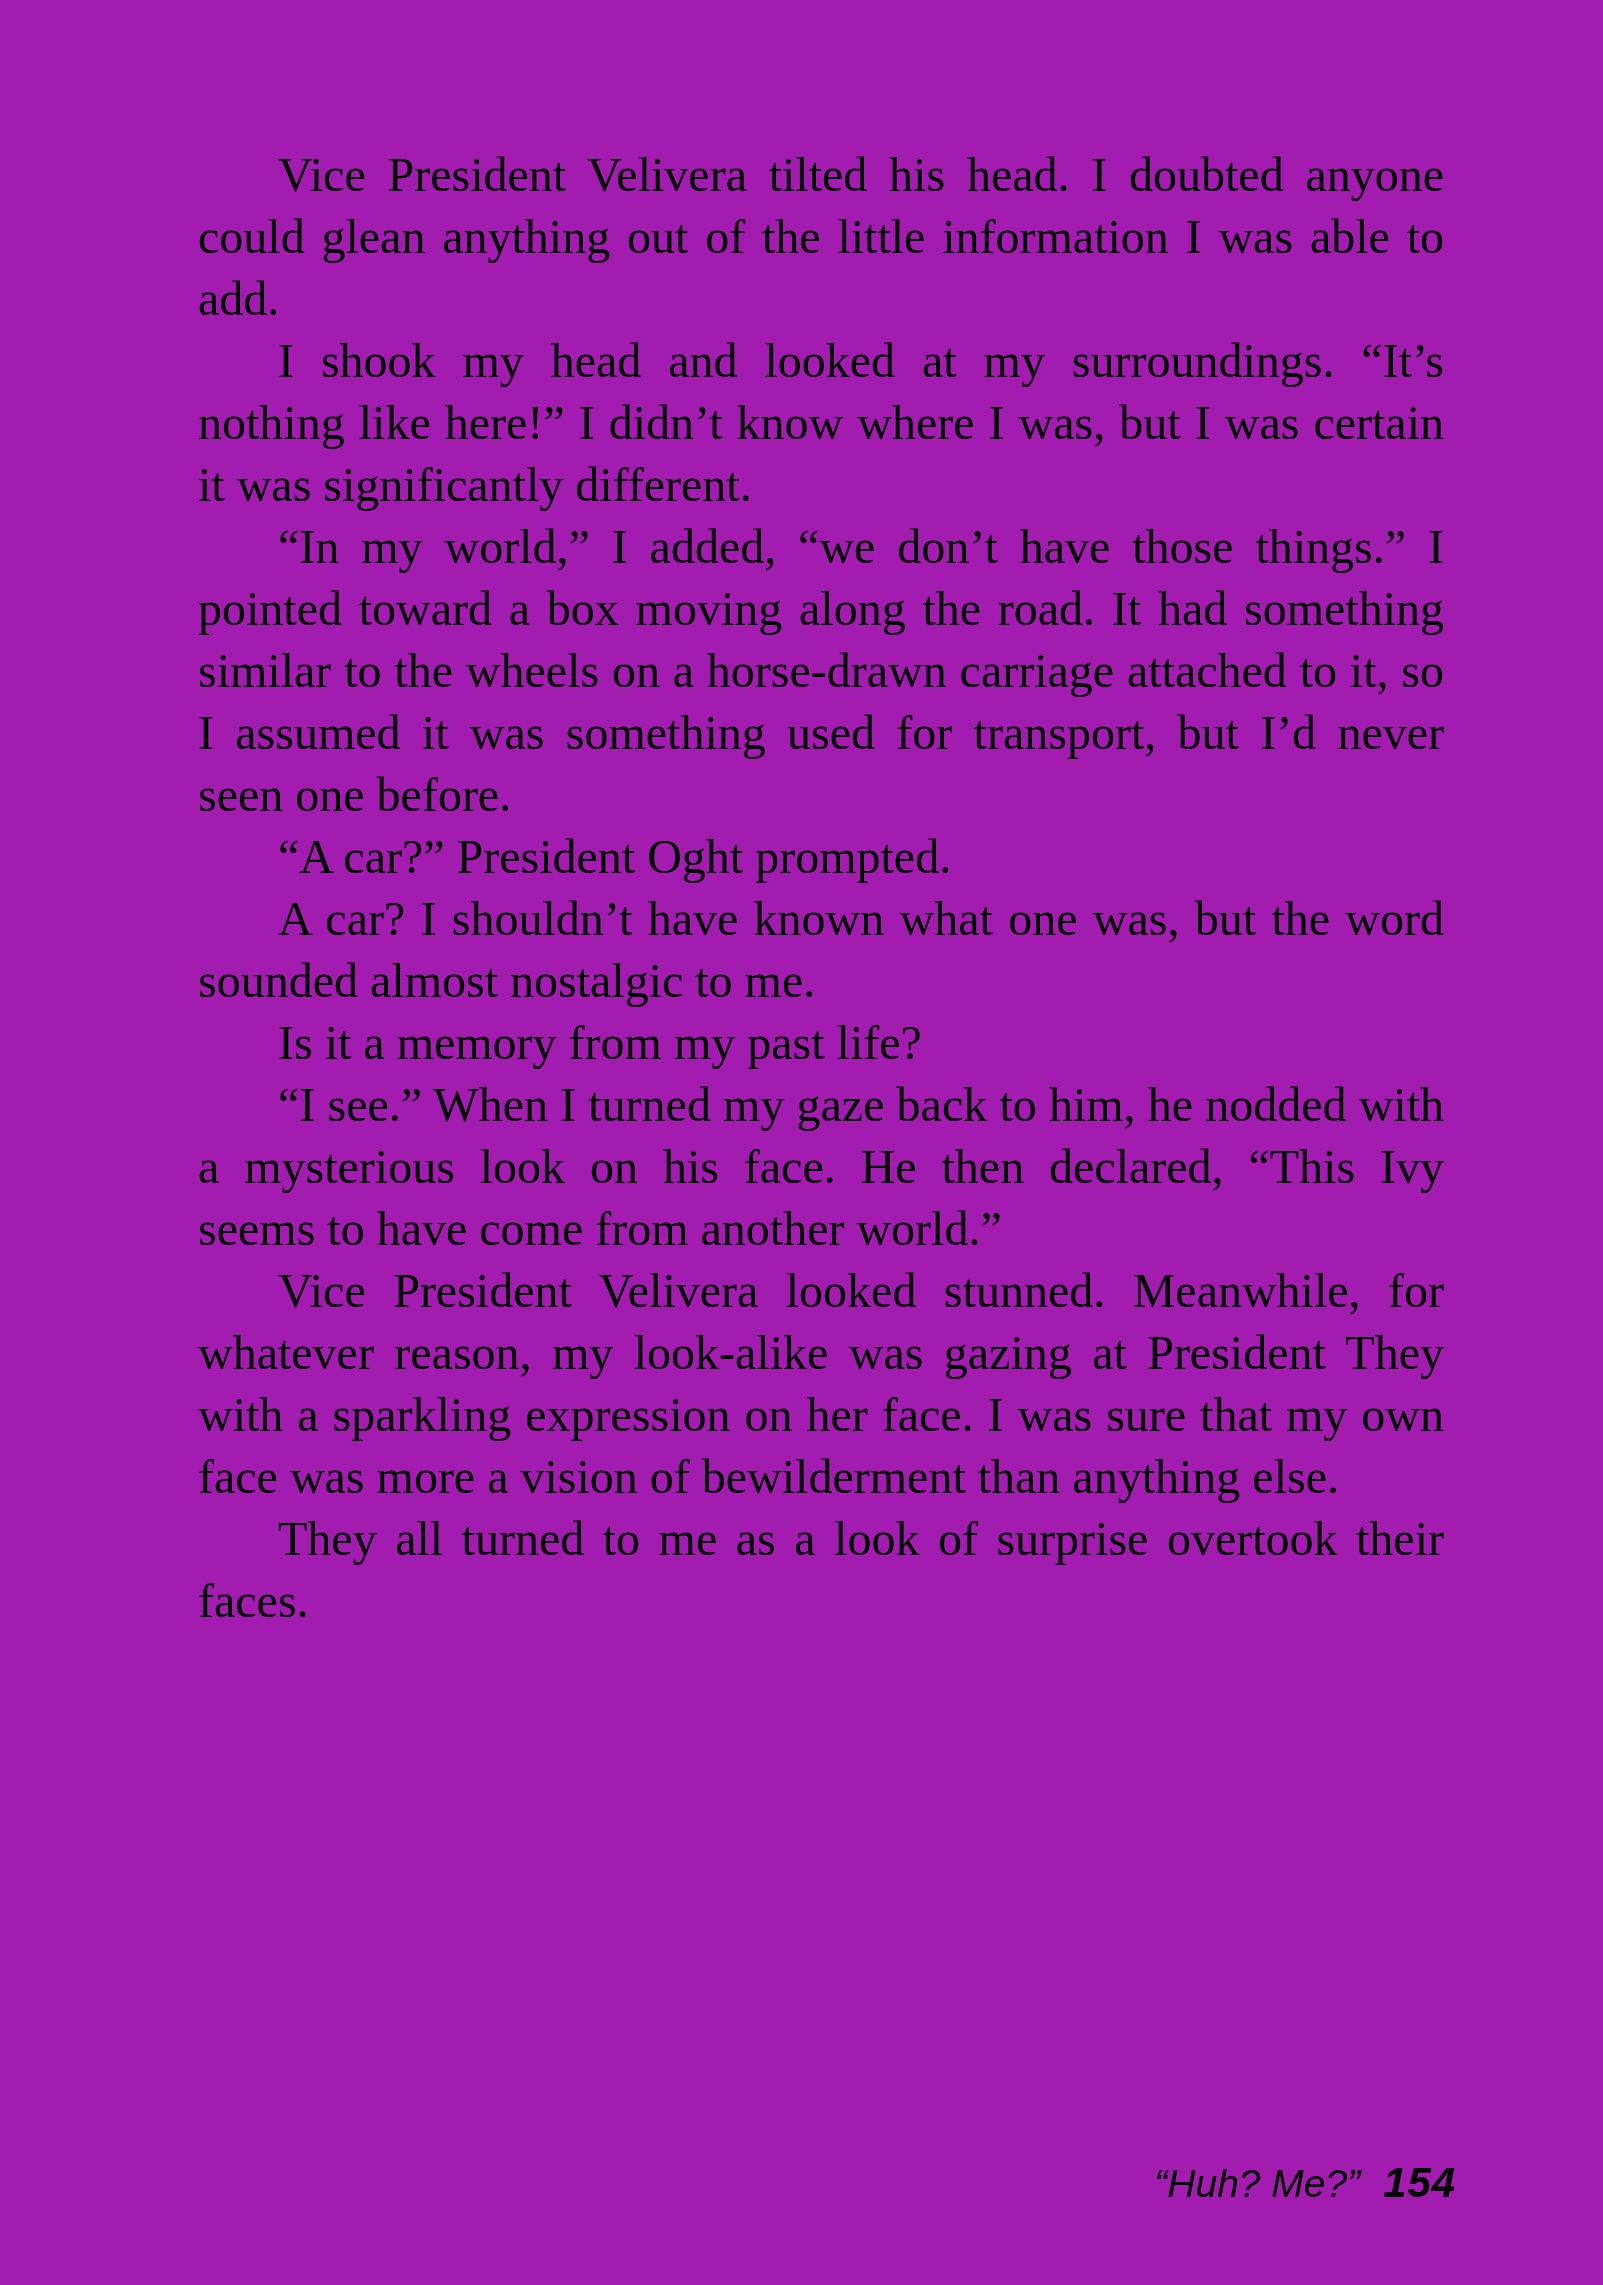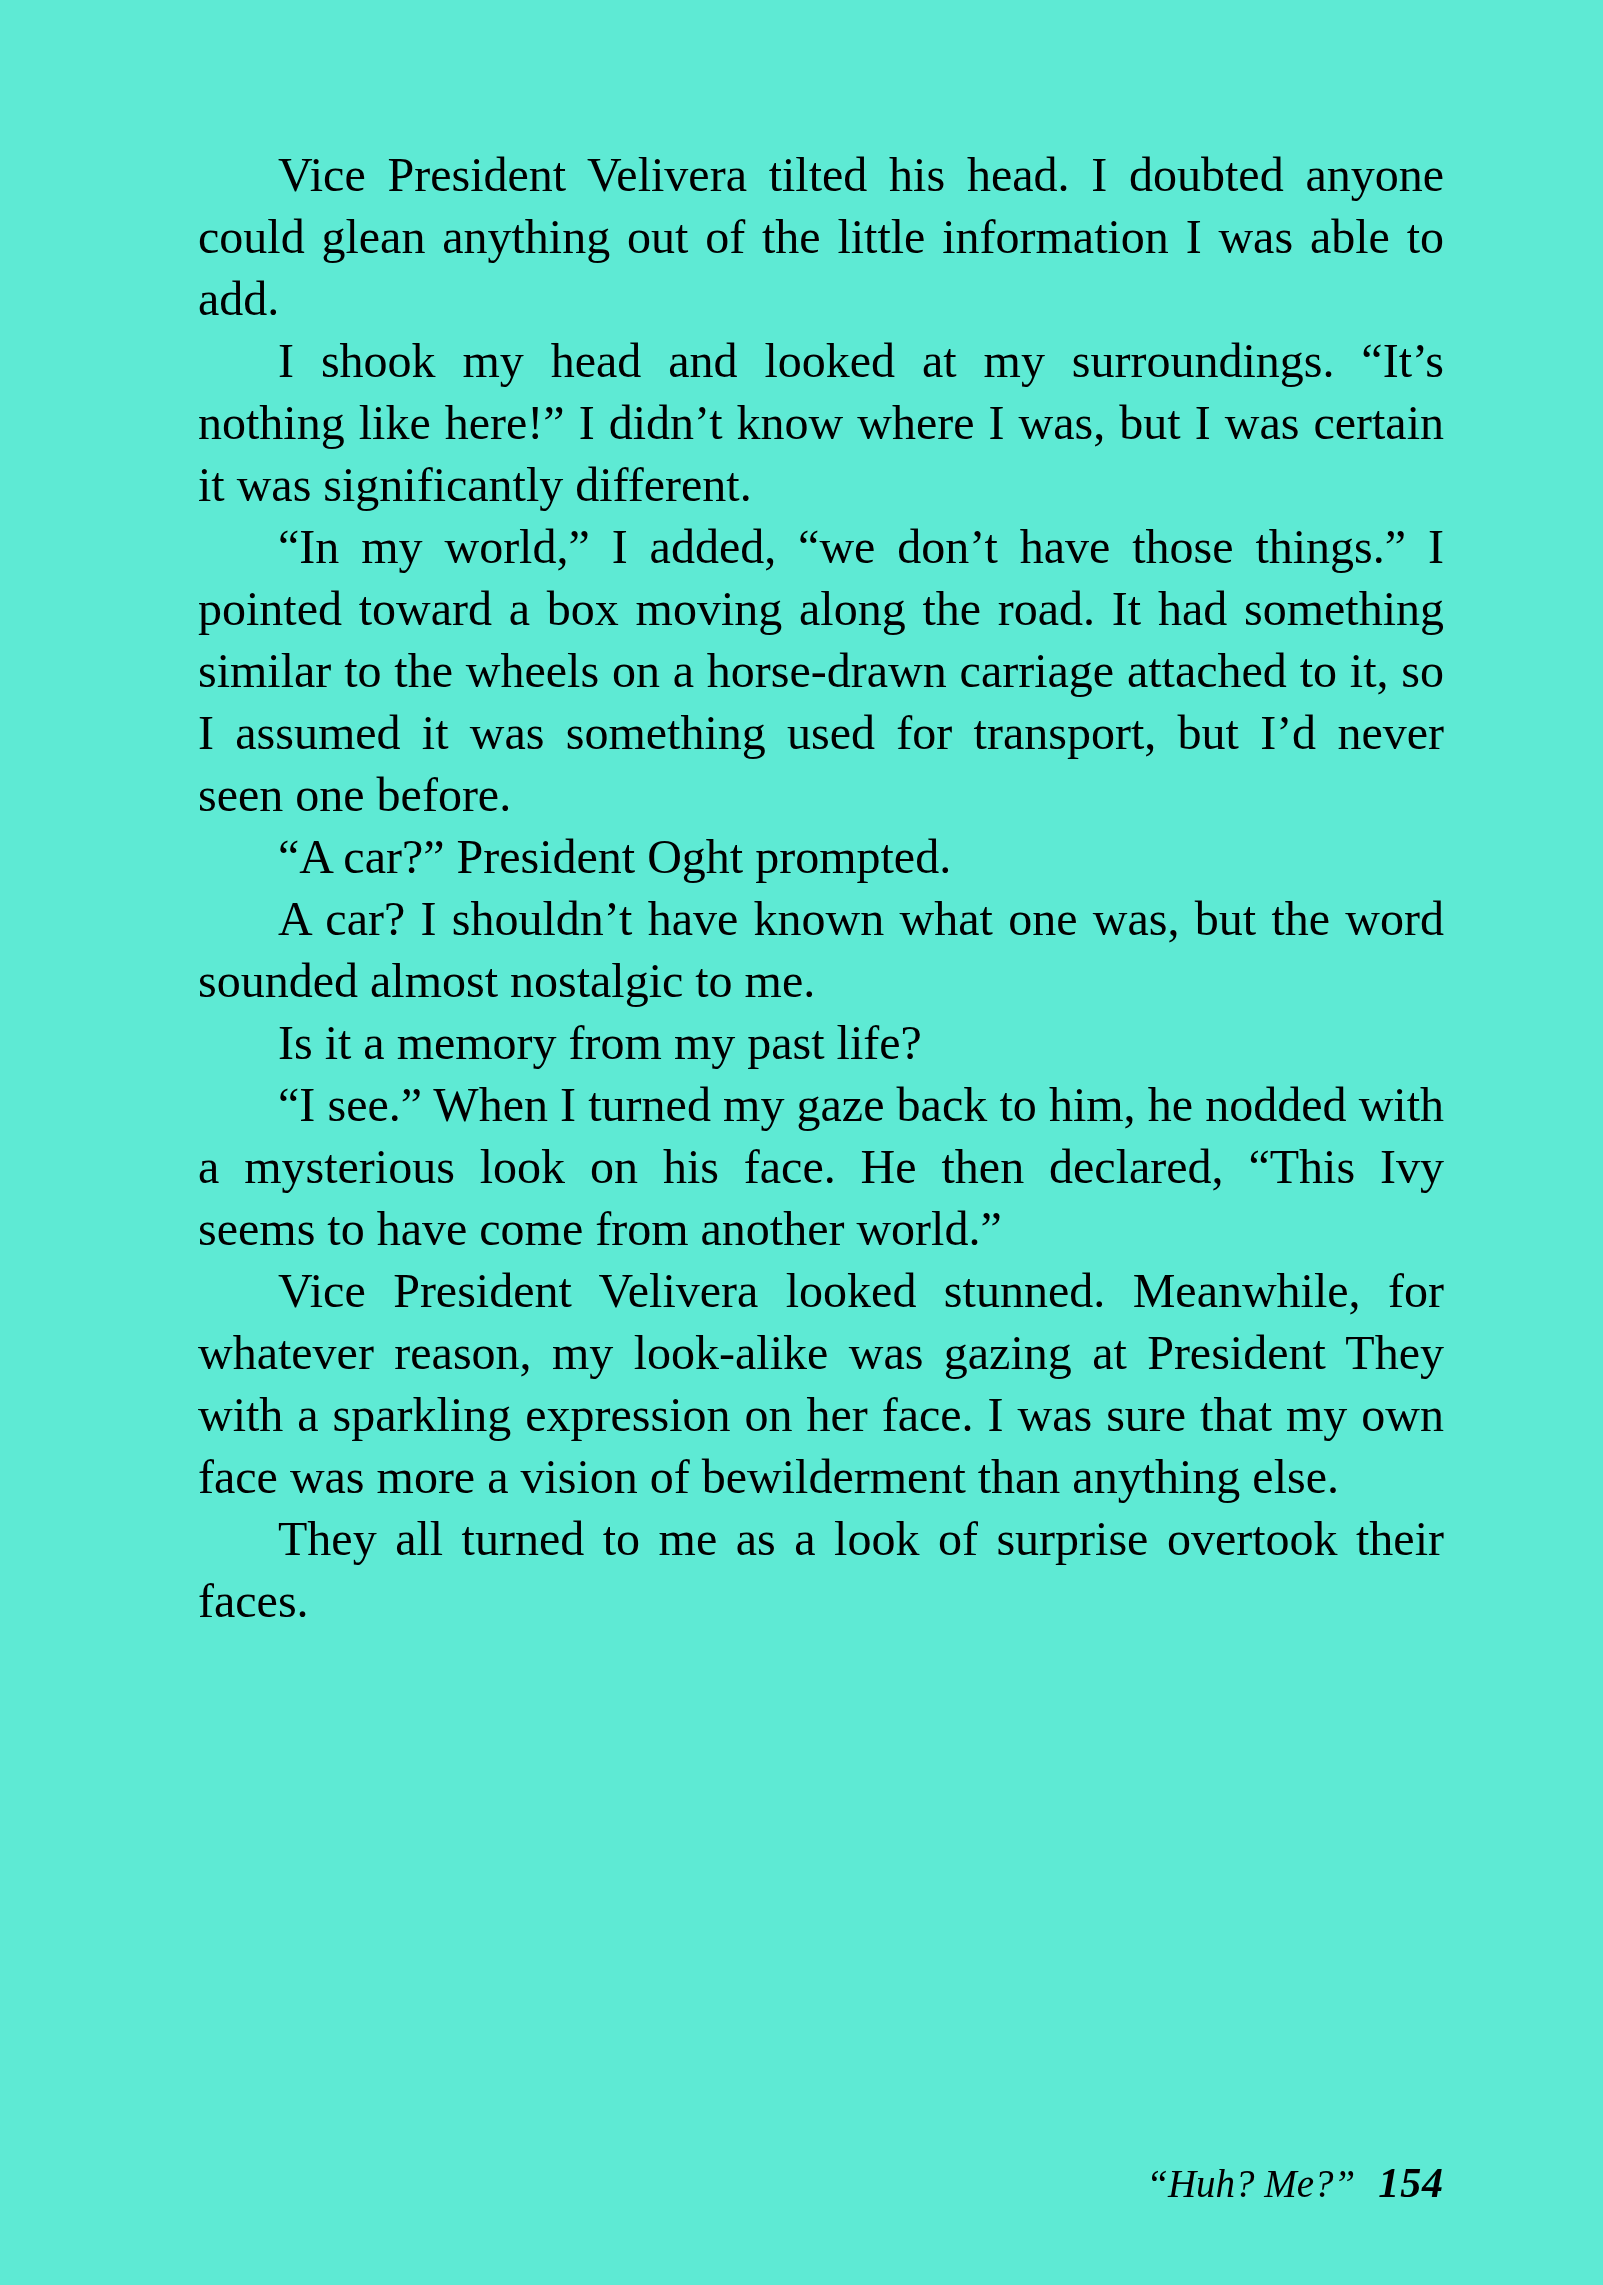--- a/index.html
+++ b/index.html
@@ -4,21 +4,21 @@
 <style>
   html, body {
     margin: 0;
     padding: 0;
     background: #ffffff;
   }
   .page {
     position: relative;
     width: 1604px;
     height: 2286px;
-    background: #5eead4;
+    background: #a21caf;
     overflow: hidden;
   }
   .text-block {
     position: absolute;
     left: 198px;
     top: 144px;
     width: 1246px;
     font-family: "Liberation Serif", serif;
     font-size: 48px;
     line-height: 62px;
@@ -31,22 +31,22 @@
   .para {
     margin: 0;
     padding: 0;
     text-indent: 80px;
   }
   .para.italic {
   }
   .footer {
     position: absolute;
     top: 2162px;
-    right: 160px;
-    font-family: Liberation Serif, serif;
+    right: 148px;
+    font-family: Liberation Sans, sans-serif;
     color: #000000;
     white-space: nowrap;
     line-height: 1;
   }
   .footer .chapter-title {
     font-style: italic;
     font-size: 39px;
   }
   .footer .page-number {
     font-style: italic;

